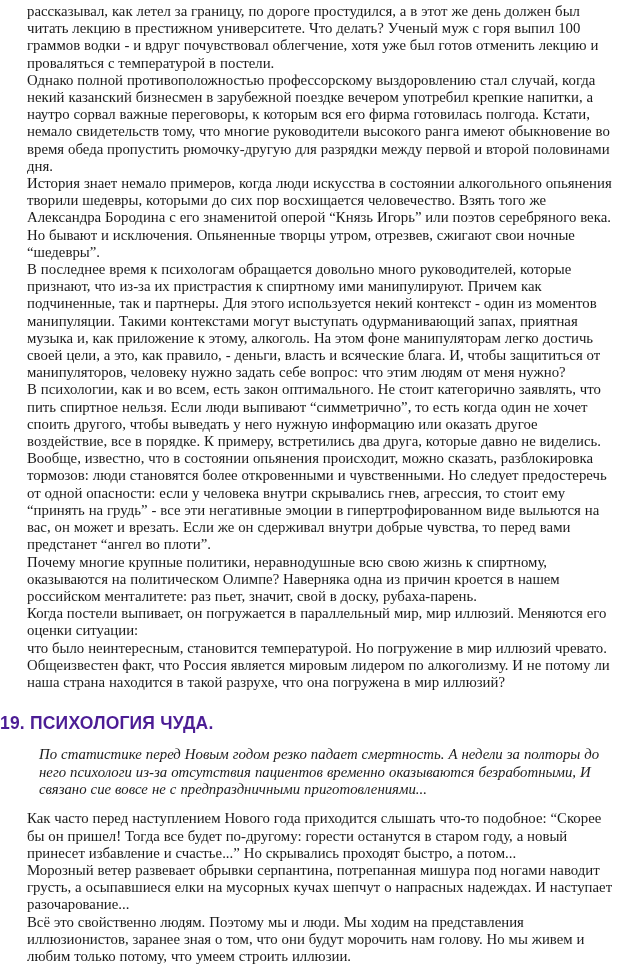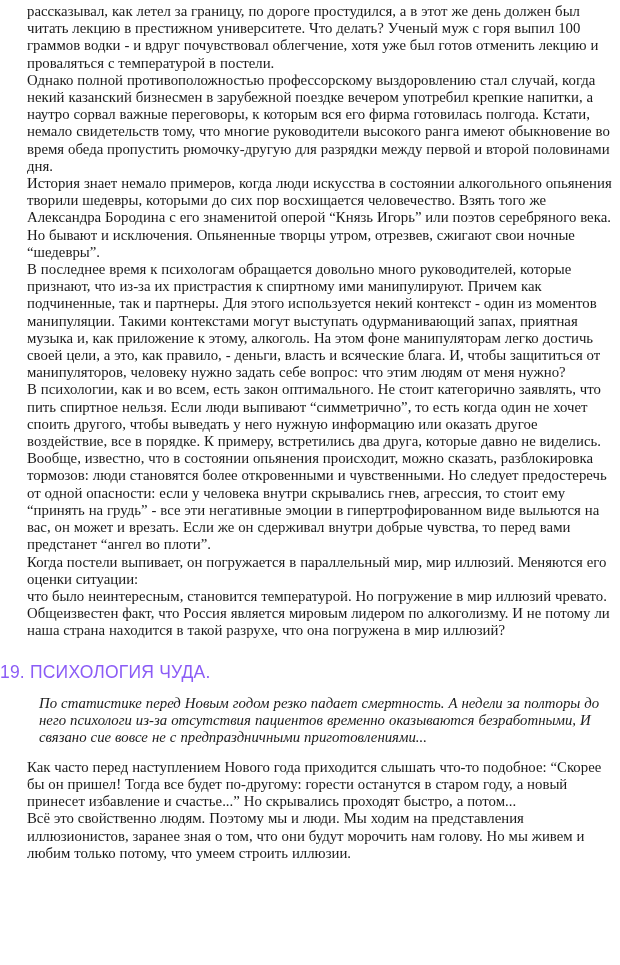--- a/index.html
+++ b/index.html
@@ -25,47 +25,49 @@
   .body-par {
     margin: 0;
     font-size: 14.8px;
     line-height: 17.2px;
     text-align: left;
     word-spacing: 0.2px;
   }
   .chapter-heading {
     margin: 21px 0 9px -27px;
     font-family: "Liberation Sans", "DejaVu Sans", sans-serif;
-    font-weight: normal;
+    font-weight: bold;
     font-size: 17.5px;
     line-height: 22px;
-    color: #8b5cf6;
+    color: #4c1d95;
     letter-spacing: 0.2px;
   }
   .epigraph-par {
     margin: 12px;
     font-style: italic;
     font-size: 14.8px;
     line-height: 17.4px;
     word-spacing: 0.3px;
   }
 </style>
 </head>
 <body>
 
 <div class="page">
 
   <p class="body-par">рассказывал, как летел за границу, по дороге простудился, а в этот же день должен был читать лекцию в престижном университете. Что делать? Ученый муж с горя выпил 100 граммов водки - и вдруг почувствовал облегчение, хотя уже был готов отменить лекцию и проваляться с температурой в постели.</p>
   <p class="body-par">Однако полной противоположностью профессорскому выздоровлению стал случай, когда некий казанский бизнесмен в зарубежной поездке вечером употребил крепкие напитки, а наутро сорвал важные переговоры, к которым вся его фирма готовилась полгода. Кстати, немало свидетельств тому, что многие руководители высокого ранга имеют обыкновение во время обеда пропустить рюмочку-другую для разрядки между первой и второй половинами дня.</p>
   <p class="body-par">История знает немало примеров, когда люди искусства в состоянии алкогольного опьянения творили шедевры, которыми до сих пор восхищается человечество. Взять того же Александра Бородина с его знаменитой оперой “Князь Игорь” или поэтов серебряного века. Но бывают и исключения. Опьяненные творцы утром, отрезвев, сжигают свои ночные “шедевры”.</p>
   <p class="body-par">В последнее время к психологам обращается довольно много руководителей, которые признают, что из-за их пристрастия к спиртному ими манипулируют. Причем как подчиненные, так и партнеры. Для этого используется некий контекст - один из моментов манипуляции. Такими контекстами могут выступать одурманивающий запах, приятная музыка и, как приложение к этому, алкоголь. На этом фоне манипуляторам легко достичь своей цели, а это, как правило, - деньги, власть и всяческие блага. И, чтобы защититься от манипуляторов, человеку нужно задать себе вопрос: что этим людям от меня нужно?</p>
   <p class="body-par">В психологии, как и во всем, есть закон оптимального. Не стоит категорично заявлять, что пить спиртное нельзя. Если люди выпивают “симметрично”, то есть когда один не хочет споить другого, чтобы выведать у него нужную информацию или оказать другое воздействие, все в порядке. К примеру, встретились два друга, которые давно не виделись. Вообще, известно, что в состоянии опьянения происходит, можно сказать, разблокировка тормозов: люди становятся более откровенными и чувственными. Но следует предостеречь от одной опасности: если у человека внутри скрывались гнев, агрессия, то стоит ему “принять на грудь” - все эти негативные эмоции в гипертрофированном виде выльются на вас, он может и врезать. Если же он сдерживал внутри добрые чувства, то перед вами предстанет “ангел во плоти”.</p>
+  <p class="body-par">Почему многие крупные политики, неравнодушные всю свою жизнь к спиртному, оказываются на политическом Олимпе? Наверняка одна из причин кроется в нашем российском менталитете: раз пьет, значит, свой в доску, рубаха-парень.</p>
   <p class="body-par">Когда постели выпивает, он погружается в параллельный мир, мир иллюзий. Меняются его оценки ситуации:</p>
   <p class="body-par">что было неинтересным, становится температурой. Но погружение в мир иллюзий чревато. Общеизвестен факт, что Россия является мировым лидером по алкоголизму. И не потому ли наша страна находится в такой разрухе, что она погружена в мир иллюзий?</p>
 
   <h2 class="chapter-heading">19. ПСИХОЛОГИЯ ЧУДА.</h2>
 
   <p class="epigraph-par">По статистике перед Новым годом резко падает смертность. А недели за полторы до него психологи из-за отсутствия пациентов временно оказываются безработными, И связано сие вовсе не с предпраздничными приготовлениями...</p>
 
   <p class="body-par">Как часто перед наступлением Нового года приходится слышать что-то подобное: “Скорее бы он пришел! Тогда все будет по-другому: горести останутся в старом году, а новый принесет избавление и счастье...” Но скрывались проходят быстро, а потом...</p>
+  <p class="body-par">Морозный ветер развевает обрывки серпантина, потрепанная мишура под ногами наводит грусть, а осыпавшиеся елки на мусорных кучах шепчут о напрасных надеждах. И наступает разочарование...</p>
   <p class="body-par">Всё это свойственно людям. Поэтому мы и люди. Мы ходим на представления иллюзионистов, заранее зная о том, что они будут морочить нам голову. Но мы живем и любим только потому, что умеем строить иллюзии.</p>
 
 </div>
 
 </body></html>

